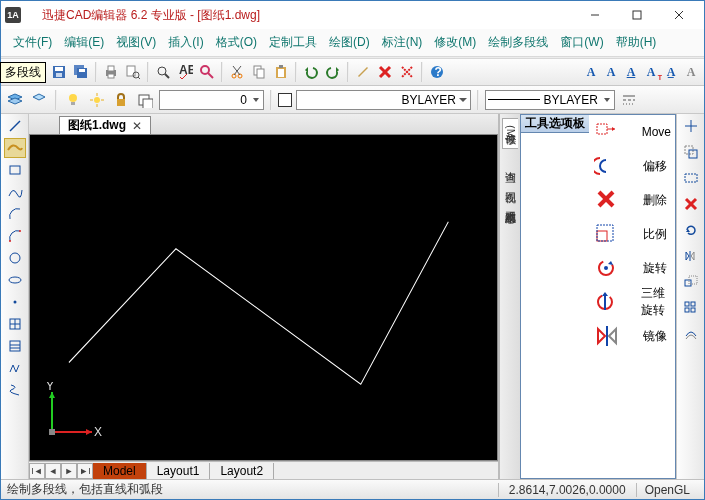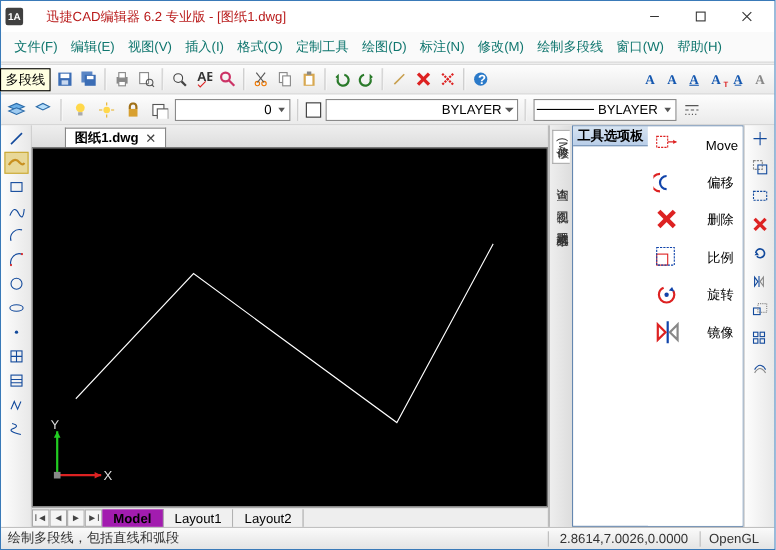--- a/index.html
+++ b/index.html
@@ -28,21 +28,21 @@
 .drawarea{flex:1;display:flex;flex-direction:column;min-width:0}
 .tabs-top{height:20px;background:linear-gradient(#eee,#ddd);display:flex;align-items:flex-end;padding-left:30px}
 .dtab{height:18px;background:#fff;border:1px solid #888;border-bottom:none;padding:1px 8px;font-weight:bold;display:flex;align-items:center;gap:6px}
 .dtab .x{color:#444;font-weight:normal}
 .canvaswrap{flex:1;background:#000;border:1px solid #888;position:relative;overflow:hidden}
 .ucs{position:absolute;left:12px;bottom:18px;pointer-events:none}
 .tooltip{position:absolute;left:0;top:62px;background:#ffffe1;border:1px solid #000;padding:1px 4px;font-size:12px;color:#000}
 .bottomtabs{height:18px;background:#eee;display:flex;align-items:center;border-top:1px solid #bbb}
 .navbtn{width:16px;height:16px;border:1px solid #aaa;background:#f5f5f5;display:flex;align-items:center;justify-content:center;font-size:9px;color:#444}
 .ltab{height:16px;padding:0 10px;border-right:1px solid #aaa;display:flex;align-items:center;background:#f0f0f0}
-.ltab.active{background:#a21caf;font-weight:bold}
+.ltab.active{background:#c2410c;font-weight:normal}
 .palettewrap{width:178px;display:flex;border-left:2px solid #bbb}
 .palettetabs{width:20px;background:linear-gradient(90deg,#eee,#ddd);display:flex;flex-direction:column;align-items:center;justify-content:flex-start;padding-top:4px;gap:8px}
 .vtab{writing-mode:vertical-rl;font-size:11px;color:#333;padding:6px 0;cursor:default}
 .vtab.active{background:#fff;border:1px solid #aaa;border-right:none}
 .palette{flex:1;display:flex;flex-direction:row;border:1px solid #6487b0}
 .palette-hd{height:18px;background:linear-gradient(#d7e4f2,#b9cee8);border-bottom:1px solid #6487b0;font-weight:bold;padding:1px 4px;display:flex;align-items:center}
 .palette-body{flex:1;background:#fff;overflow:hidden}
 .pitem{height:34px;display:flex;align-items:center;gap:22px;padding:0 4px}
 .pitem .pico{width:28px;height:26px;display:flex;align-items:center;justify-content:center}
 .pitem .plabel{color:#000}
@@ -457,20 +457,30 @@
                 <circle cx="12" cy="12" r="7" fill="none" stroke="#d22" stroke-width="2" stroke-dasharray="30 10"></circle>
                 <path d="M19 9 l-2 -4 l-3 3 z" fill="#14a"></path>
                 <circle cx="12" cy="12" r="2" fill="#14a"></circle>
               </svg>
             </span>
             <span class="plabel">旋转</span>
           </div>
           <div class="pitem">
             <span class="pico">
               <svg width="26" height="24">
+                <circle cx="12" cy="12" r="7" fill="none" stroke="#d22" stroke-width="2" stroke-dasharray="30 8"></circle>
+                <line x1="12" y1="4" x2="12" y2="20" stroke="#14a" stroke-width="2"></line>
+                <path d="M12 2 l-3 4 h6 z" fill="#14a"></path>
+              </svg>
+            </span>
+            <span class="plabel">三维旋转</span>
+          </div>
+          <div class="pitem">
+            <span class="pico">
+              <svg width="26" height="24">
                 <line x1="13" y1="2" x2="13" y2="22" stroke="#14a" stroke-width="2"></line>
                 <path d="M4 5 l7 7 l-7 7 z" fill="none" stroke="#d22" stroke-width="2"></path>
                 <path d="M22 5 l-7 7 l7 7 z" fill="none" stroke="#888" stroke-width="2"></path>
               </svg>
             </span>
             <span class="plabel">镜像</span>
           </div>
         </div>
     </div>
   </div>

